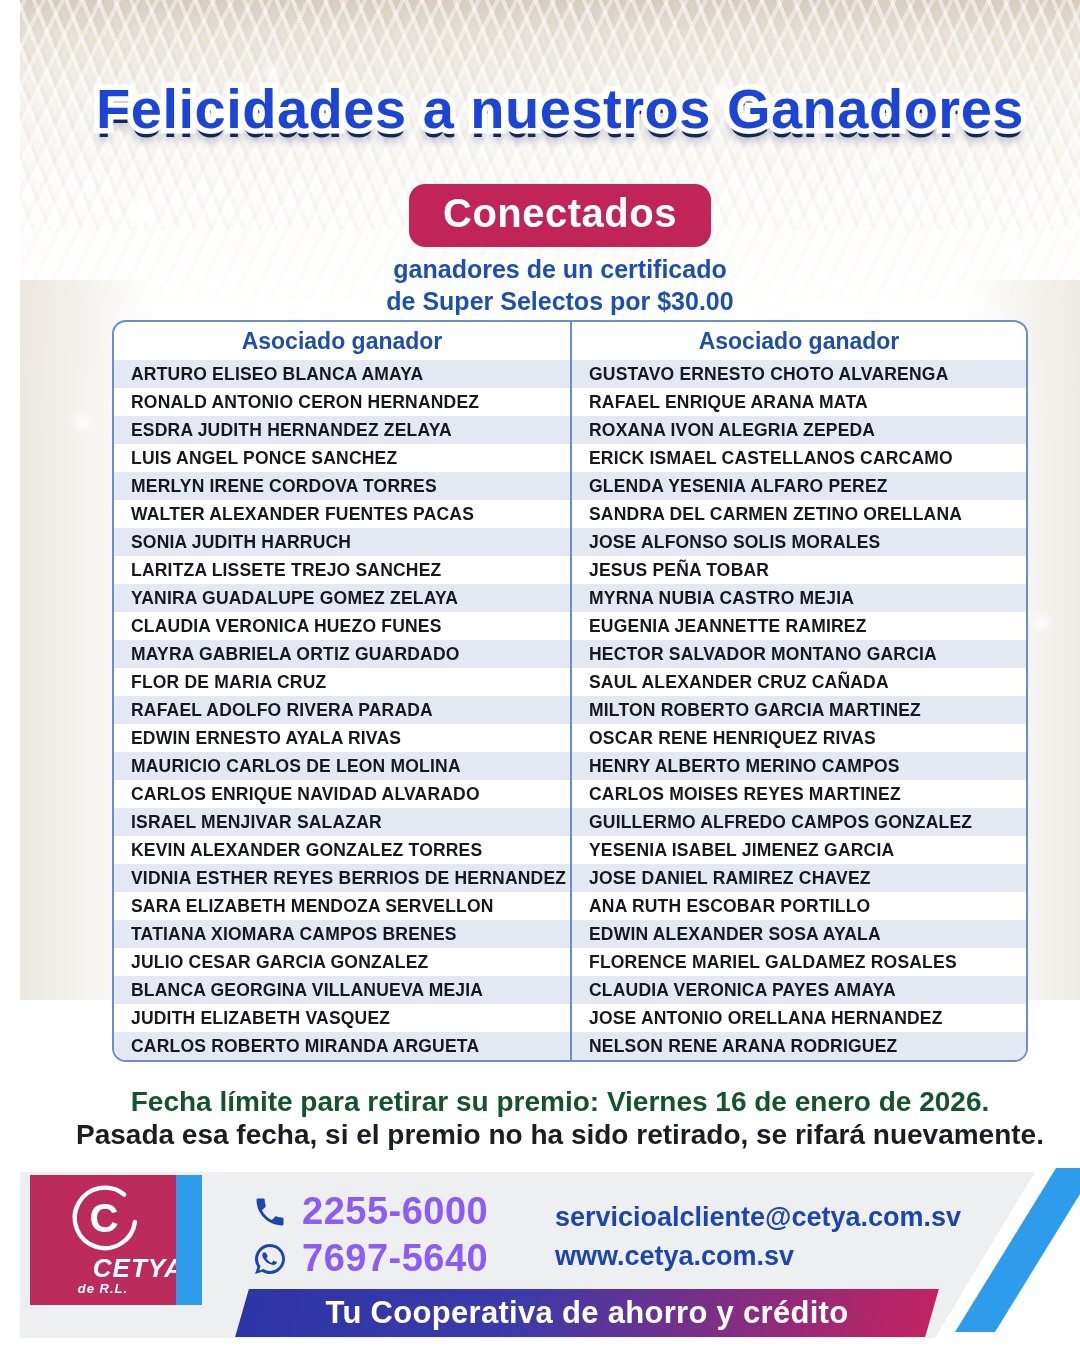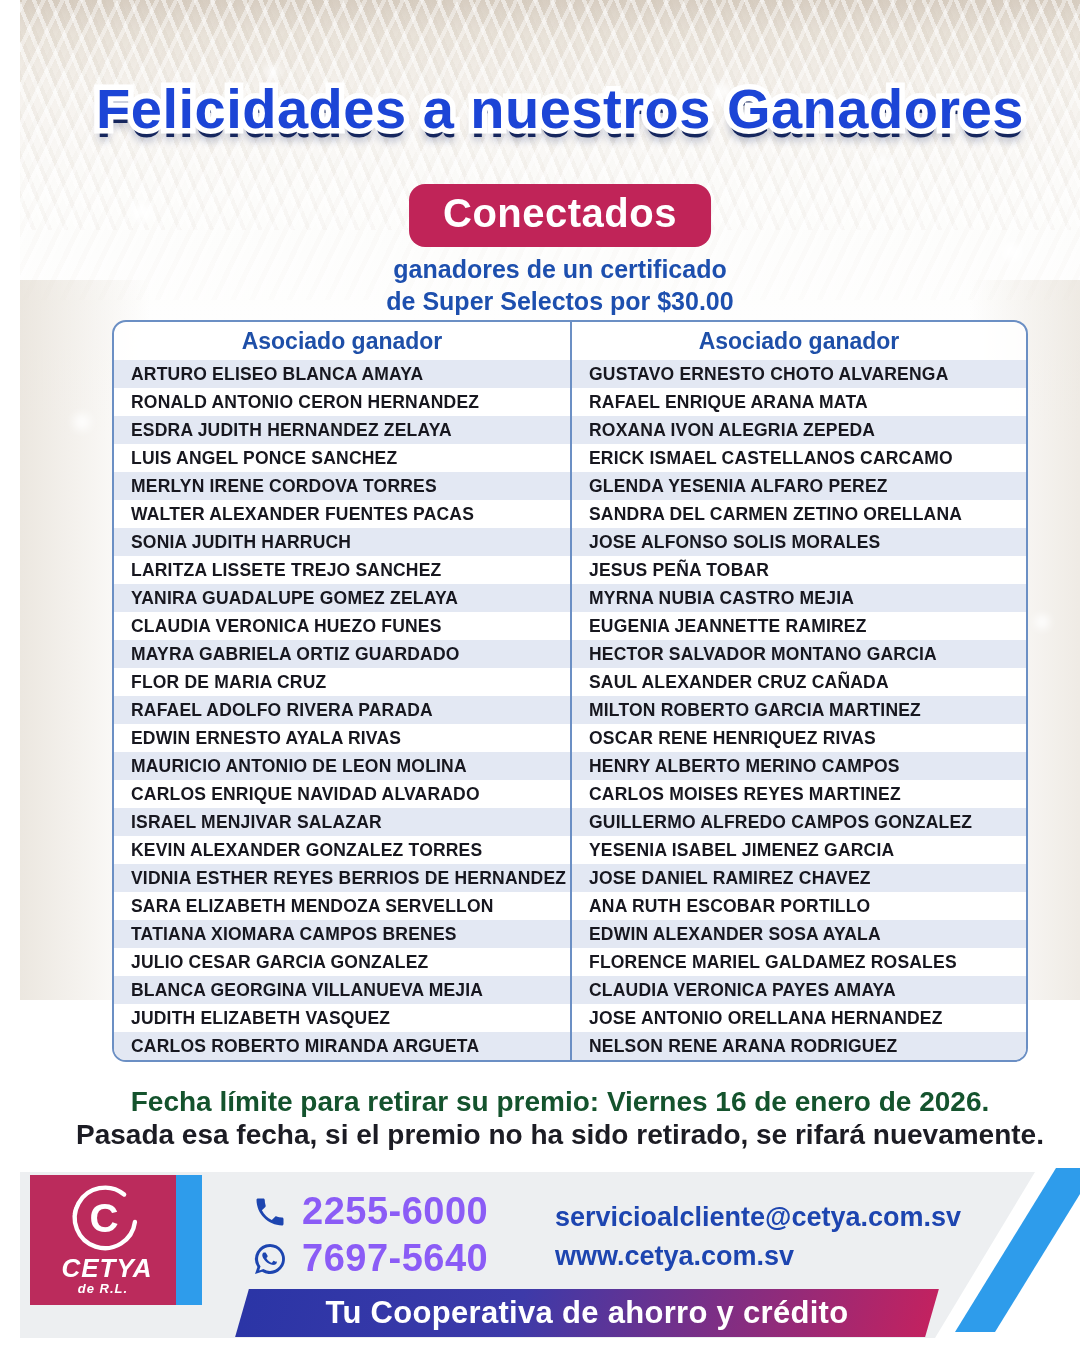--- a/index.html
+++ b/index.html
@@ -113,21 +113,21 @@
   .blue-slash {
     position:absolute; top:1168px; left:930px; width:150px; height:164px;
     background:#2e9ceb;
     clip-path:polygon(106px 0, 146px 0, 45px 164px, 5px 164px);
   }
   .logo-block { position:absolute; top:1175px; left:10px; width:172px; height:130px; }
   .logo-crimson { position:absolute; left:0; top:0; width:146px; height:130px; background:#bb2b5c; }
   .logo-bluestripe { position:absolute; left:146px; top:0; width:26px; height:130px; background:#2e9ceb; }
   .logo-swirl { position:absolute; left:38px; top:8px; width:72px; height:72px; }
   .logo-text {
-    position:absolute; left:0; top:80px; width:154px; text-align:center;
+    position:absolute; left:0; top:80px; width:154px; text-align:right;
     color:#ffffff; font-size:26px; font-weight:800; font-style:italic; letter-spacing:1px; line-height:1;
   }
   .logo-subtext {
     position:absolute; left:0; top:106px; width:146px; text-align:center;
     color:#ffffff; font-size:13px; font-weight:700; font-style:italic; letter-spacing:1px;
   }
 
   .contact { position:absolute; top:1188px; left:232px; }
   .contact-row { display:flex; align-items:center; height:47px; }
   .contact-row .cicon { width:36px; height:36px; margin-right:14px; }
@@ -181,21 +181,21 @@
           <div class="wrow odd">MERLYN IRENE CORDOVA TORRES</div>
           <div class="wrow even">WALTER ALEXANDER FUENTES PACAS</div>
           <div class="wrow odd">SONIA JUDITH HARRUCH</div>
           <div class="wrow even">LARITZA LISSETE TREJO SANCHEZ</div>
           <div class="wrow odd">YANIRA GUADALUPE GOMEZ ZELAYA</div>
           <div class="wrow even">CLAUDIA VERONICA HUEZO FUNES</div>
           <div class="wrow odd">MAYRA GABRIELA ORTIZ GUARDADO</div>
           <div class="wrow even">FLOR DE MARIA CRUZ</div>
           <div class="wrow odd">RAFAEL ADOLFO RIVERA PARADA</div>
           <div class="wrow even">EDWIN ERNESTO AYALA RIVAS</div>
-          <div class="wrow odd">MAURICIO ANTONIO DE LEON MOLINA</div>
+          <div class="wrow odd">MAURICIO CARLOS DE LEON MOLINA</div>
           <div class="wrow even">CARLOS ENRIQUE NAVIDAD ALVARADO</div>
           <div class="wrow odd">ISRAEL MENJIVAR SALAZAR</div>
           <div class="wrow even">KEVIN ALEXANDER GONZALEZ TORRES</div>
           <div class="wrow odd">VIDNIA ESTHER REYES BERRIOS DE HERNANDEZ</div>
           <div class="wrow even">SARA ELIZABETH MENDOZA SERVELLON</div>
           <div class="wrow odd">TATIANA XIOMARA CAMPOS BRENES</div>
           <div class="wrow even">JULIO CESAR GARCIA GONZALEZ</div>
           <div class="wrow odd">BLANCA GEORGINA VILLANUEVA MEJIA</div>
           <div class="wrow even">JUDITH ELIZABETH VASQUEZ</div>
           <div class="wrow odd">CARLOS ROBERTO MIRANDA ARGUETA</div>

